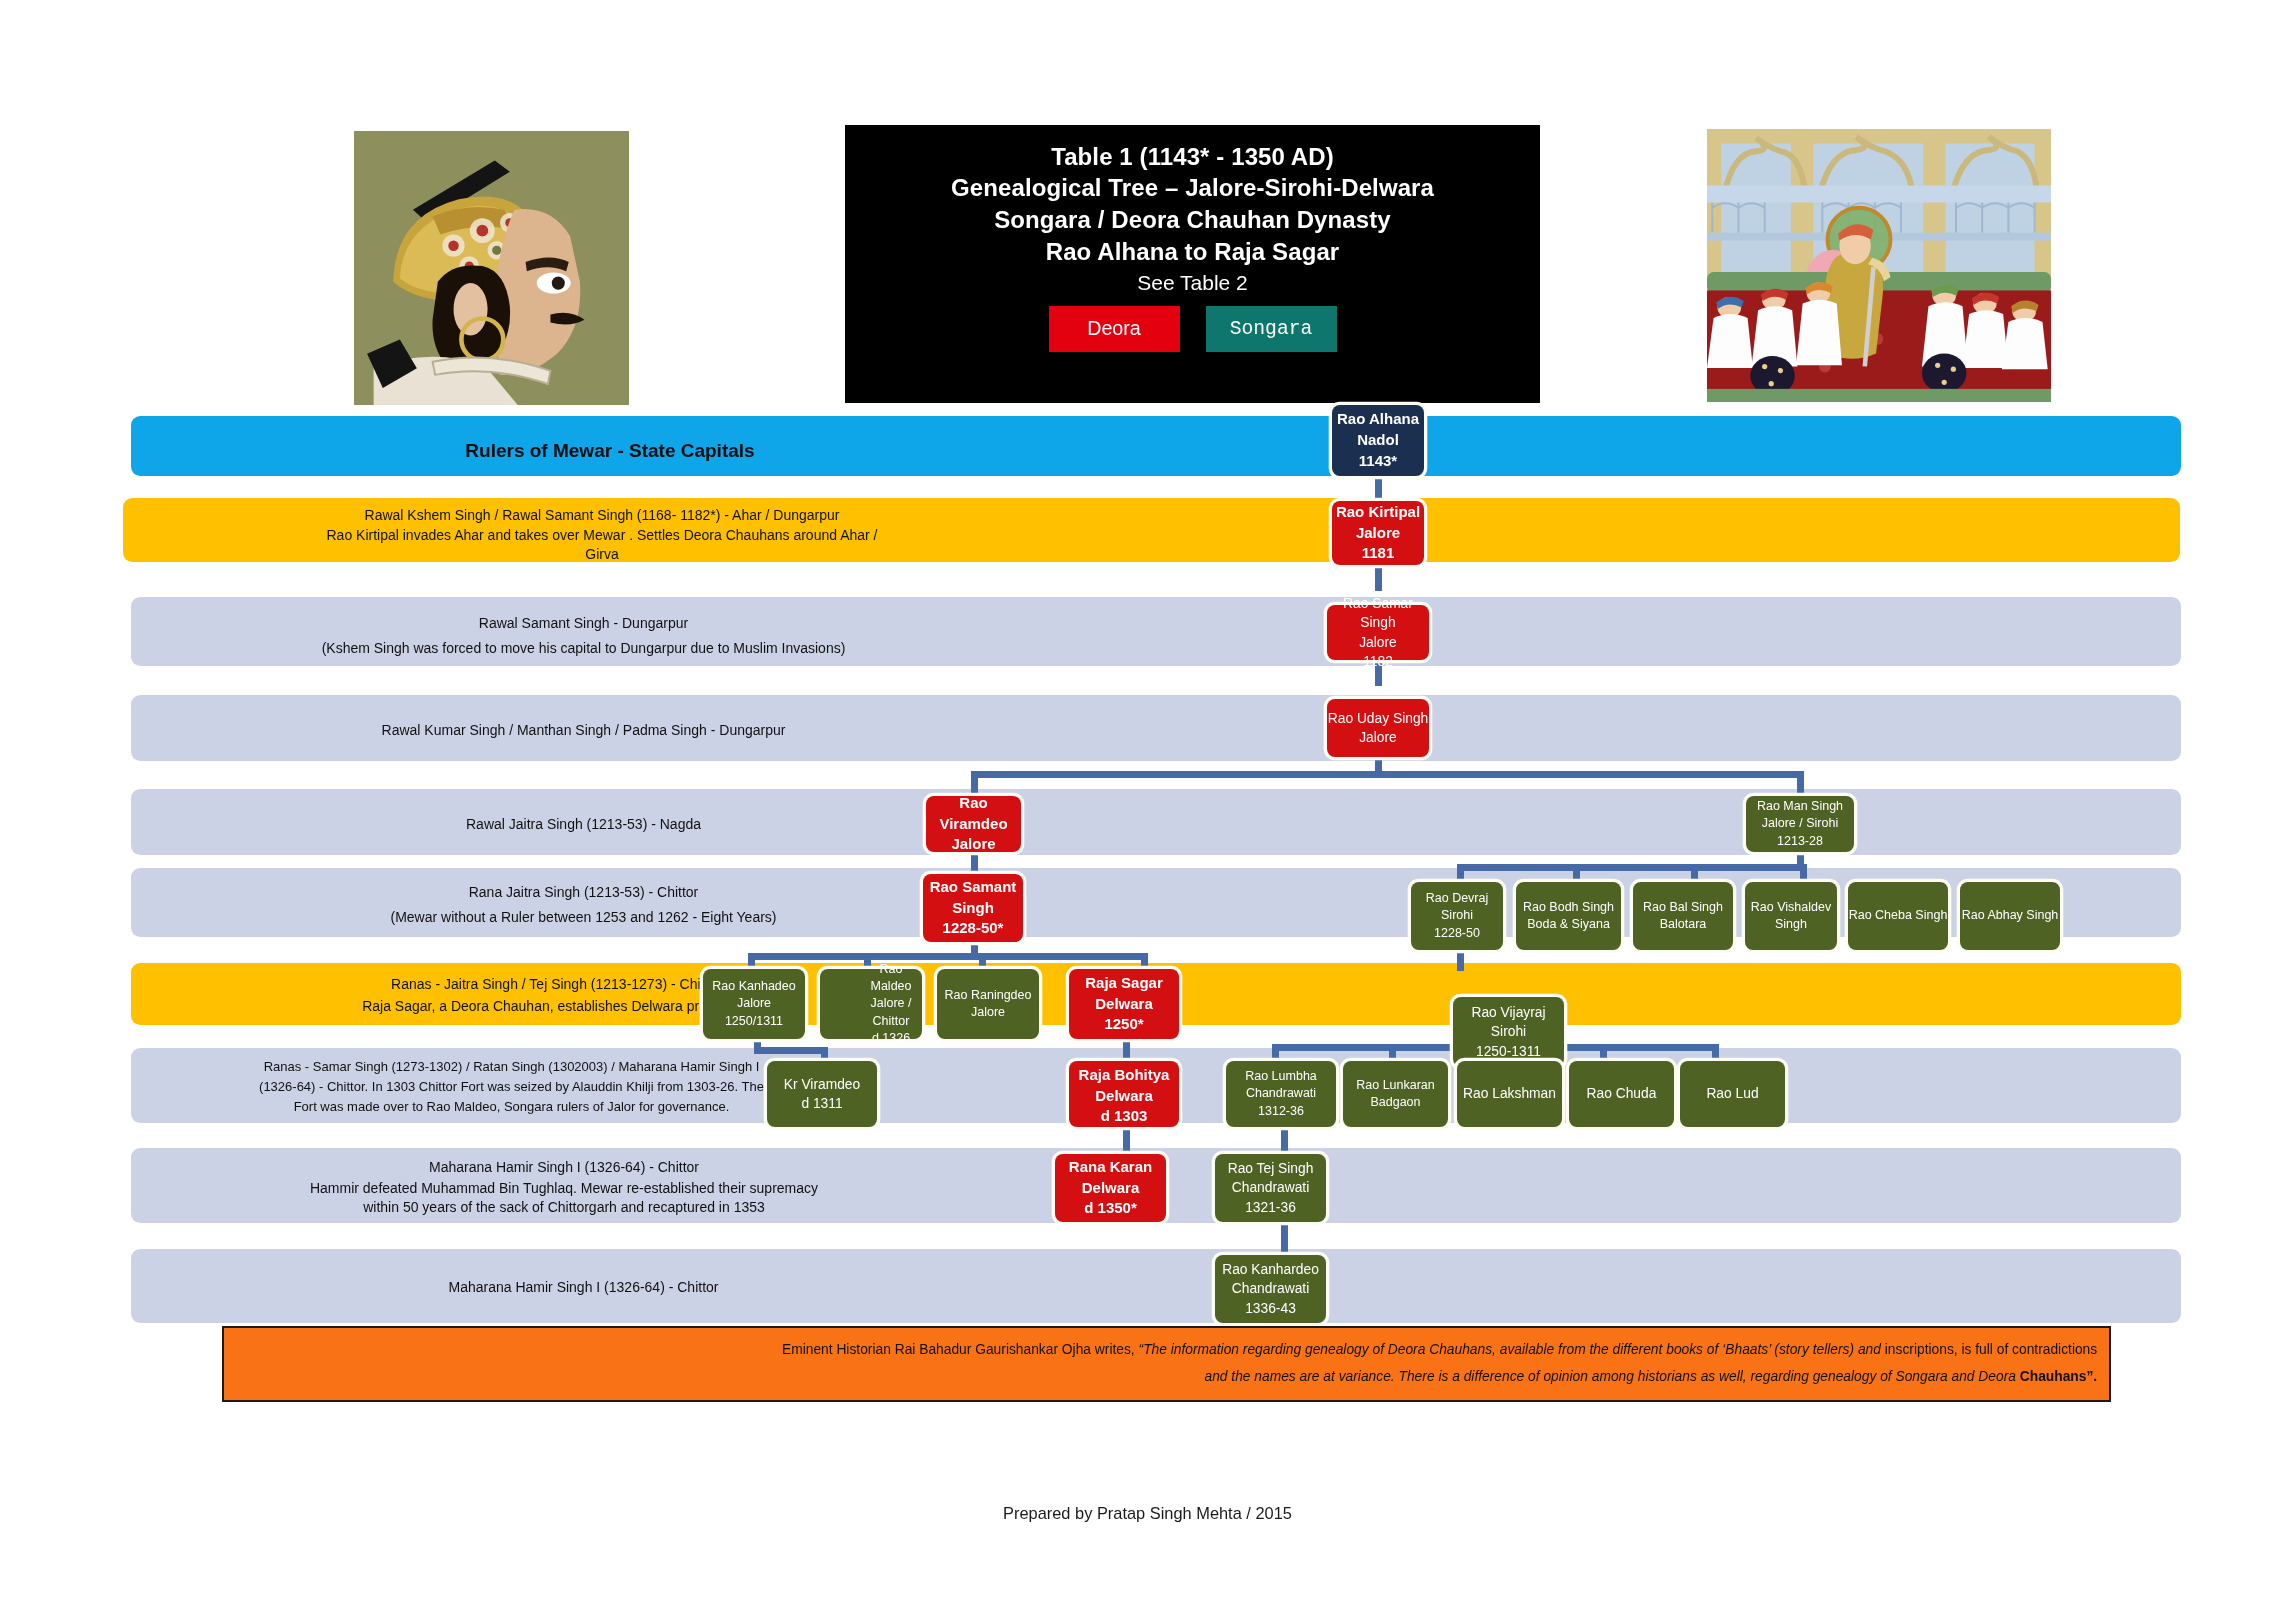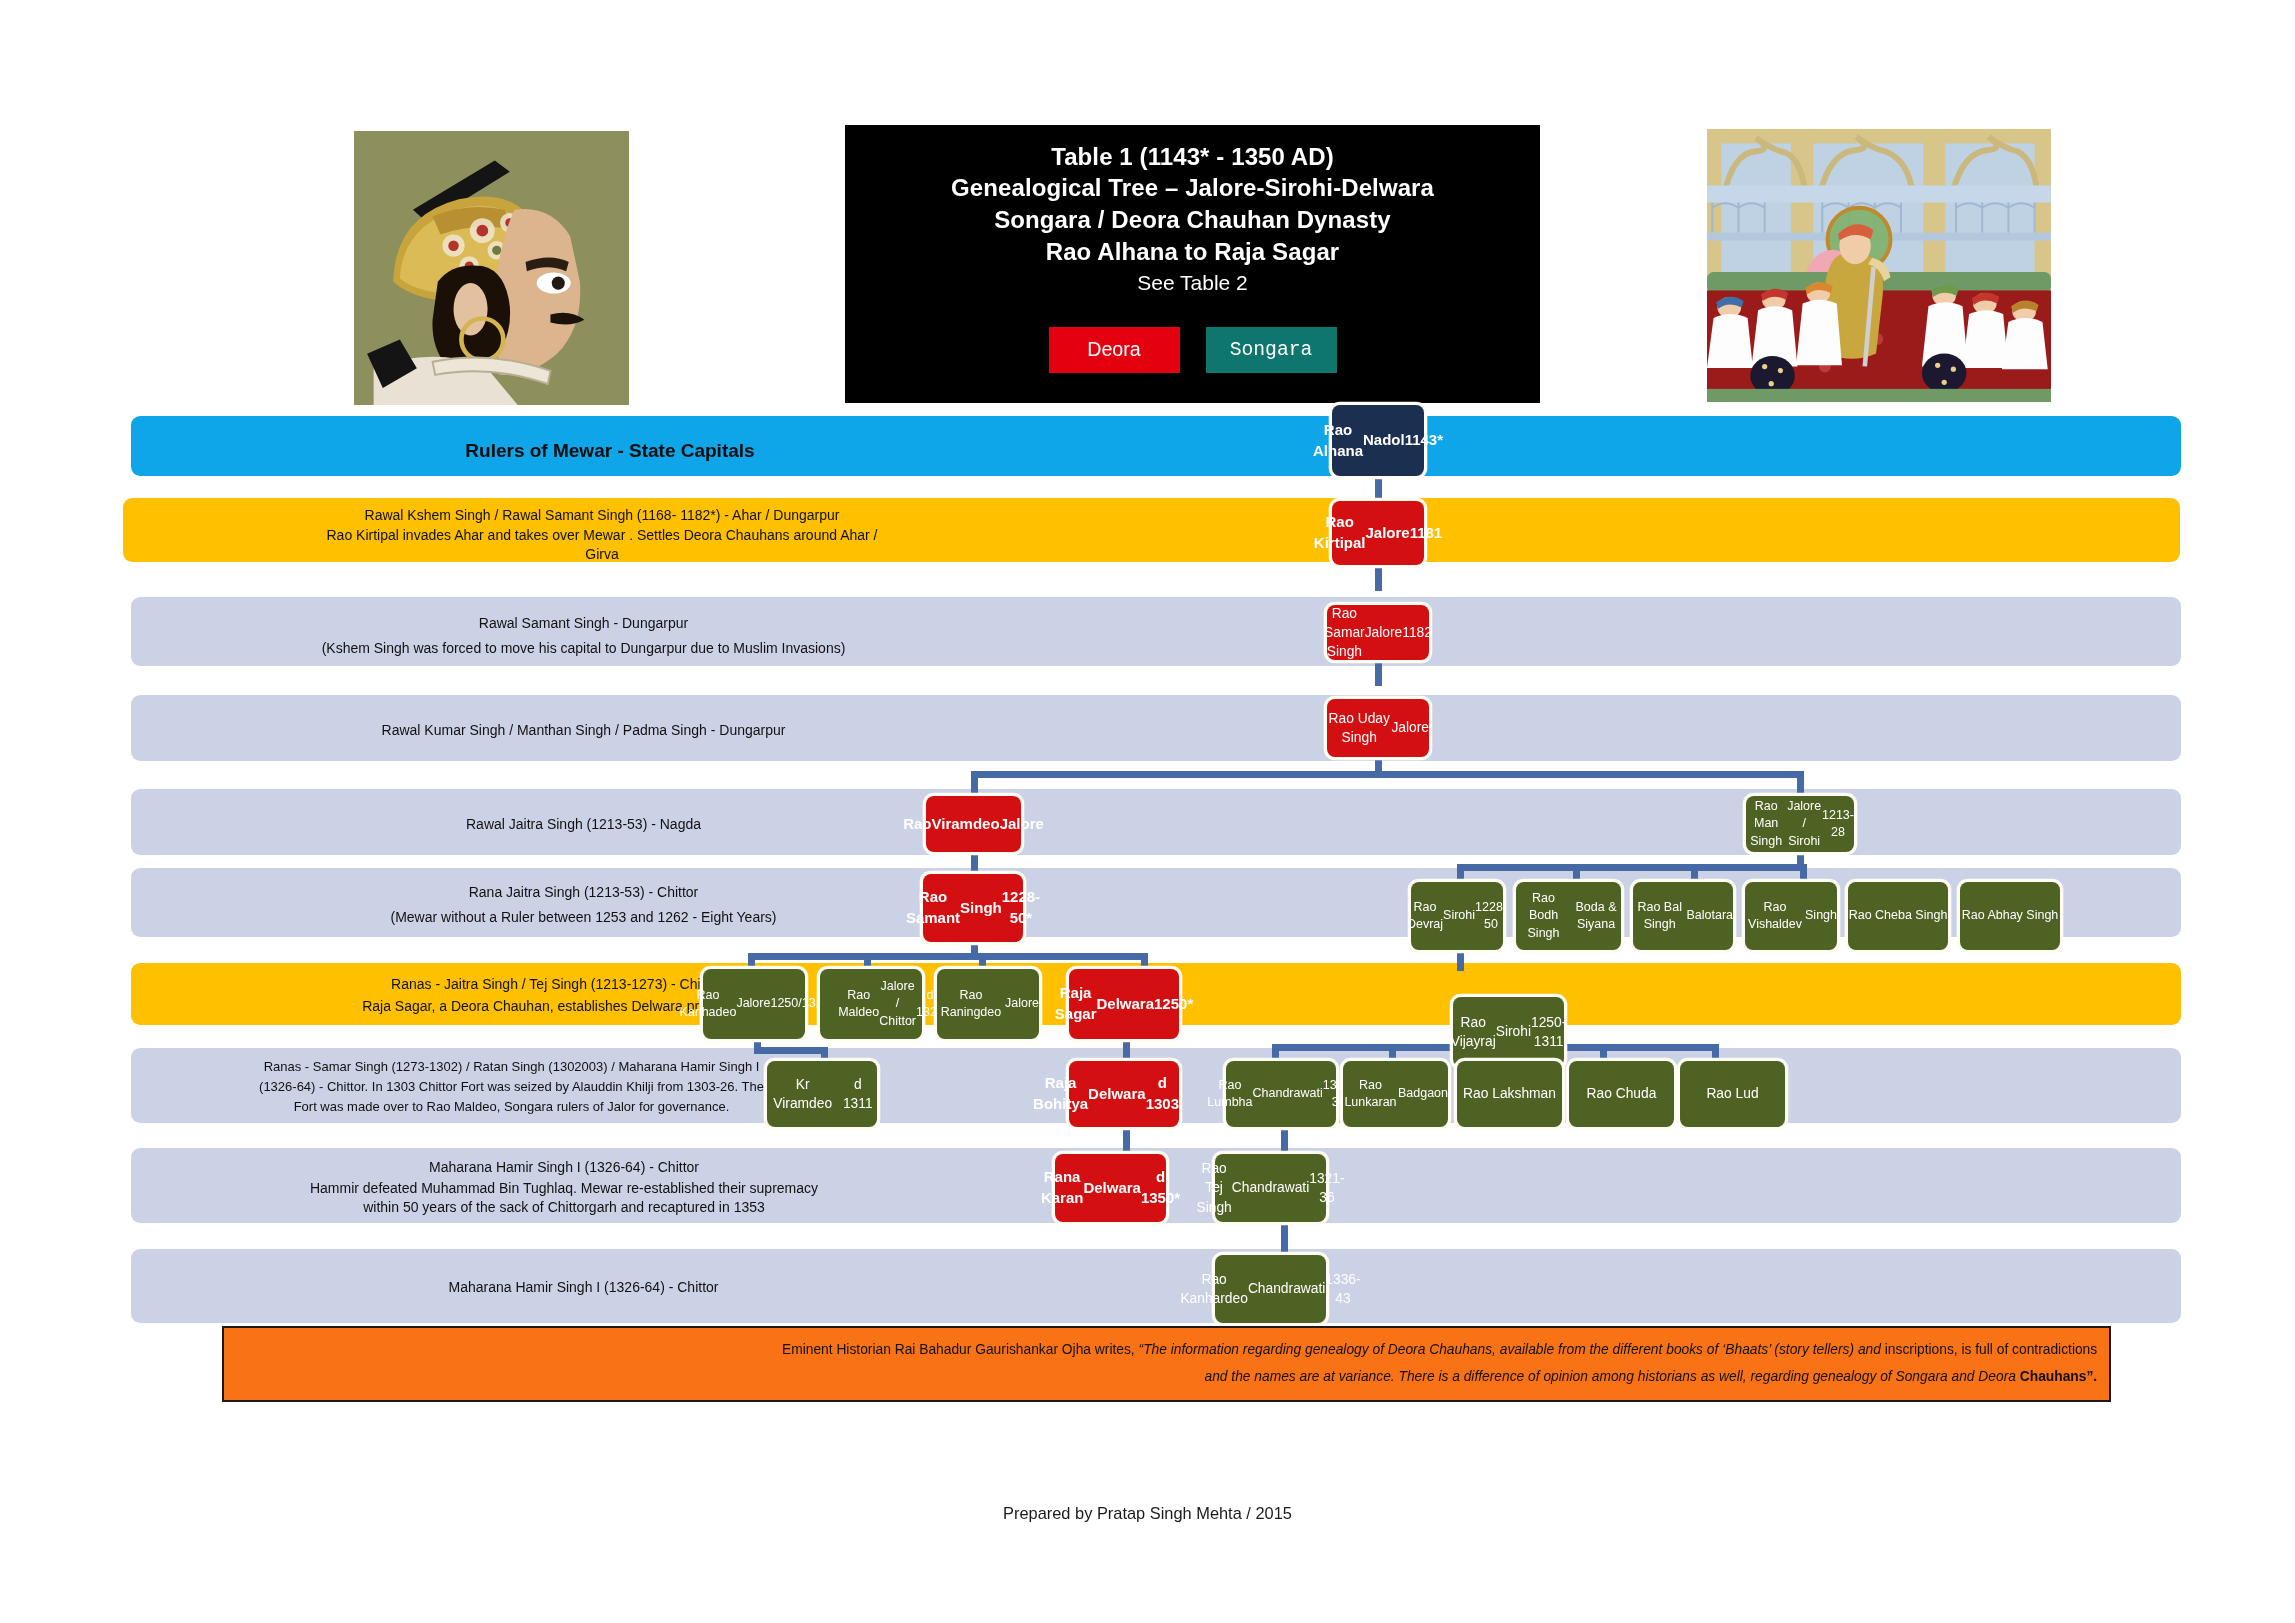--- a/index.html
+++ b/index.html
@@ -7,33 +7,33 @@
 
   
   .art{position:absolute;overflow:hidden;}
   .art svg{display:block;width:100%;height:100%;}
 
   
   #title-panel{position:absolute;left:845px;top:125px;width:695px;height:278px;background:#000000;
     display:flex;flex-direction:column;align-items:center;justify-content:flex-start;padding-top:15.7px;box-sizing:border-box;}
   #title-panel .tl{color:#ffffff;font-weight:bold;font-size:24px;line-height:1.32;text-align:center;letter-spacing:0.1px;}
   #title-panel .sub{color:#ffffff;font-size:21px;line-height:1.5;text-align:center;font-weight:400;}
-  #legend{display:flex;gap:26px;margin-top:28px;}
+  #legend{display:flex;gap:26px;margin-top:7px;}
   .legend-chip{width:131px;height:46px;display:flex;align-items:center;justify-content:center;color:#ffffff;font-size:19.7px;}
 
   
   .band{position:absolute;border-radius:9.2px;box-sizing:border-box;}
   .band .btxt{position:absolute;left:0;right:0;text-align:center;color:#111;font-size:14px;line-height:1.55;}
   .band.title-band .btxt{font-weight:bold;font-size:19px;color:#0d0d0d;}
 
   
   .conn{position:absolute;background:#456aa6;}
 
   
-  .node{position:absolute;border-radius:7.9px;box-sizing:border-box;display:flex;flex-direction:row;
+  .node{position:absolute;border-radius:7.9px;box-sizing:border-box;display:flex;flex-direction:column;
     align-items:center;justify-content:center;text-align:center;color:#ffffff;
     box-shadow:0 0 0 3.3px #fdfdf4;}
   .node span{display:block;line-height:1.38;}
   .node.navy{background:#1b3050;}
   .node.red{background:#d40f12;}
   .node.green{background:#4e6323;}
   .node.sm span{font-size:12.5px;}
   .node.md span{font-size:13.8px;}
   .node.lg span{font-size:15px;font-weight:bold;}
 

